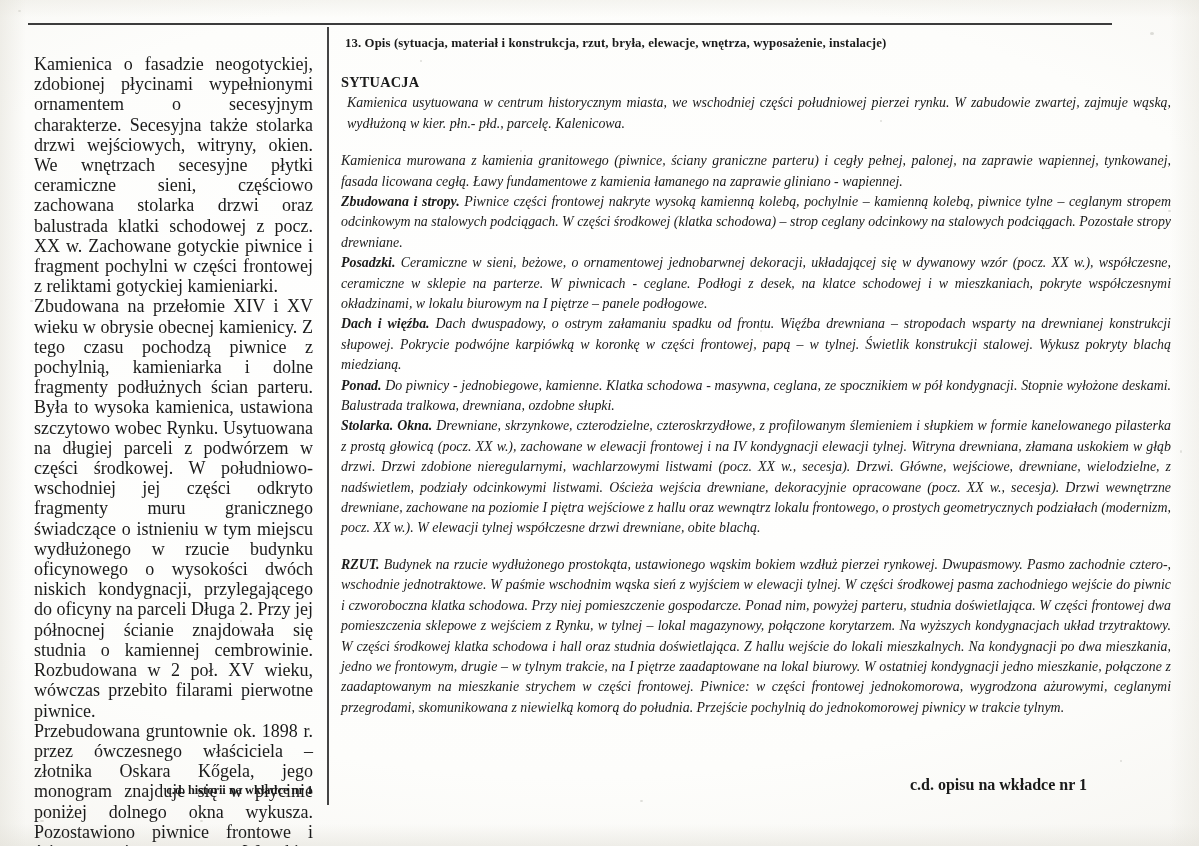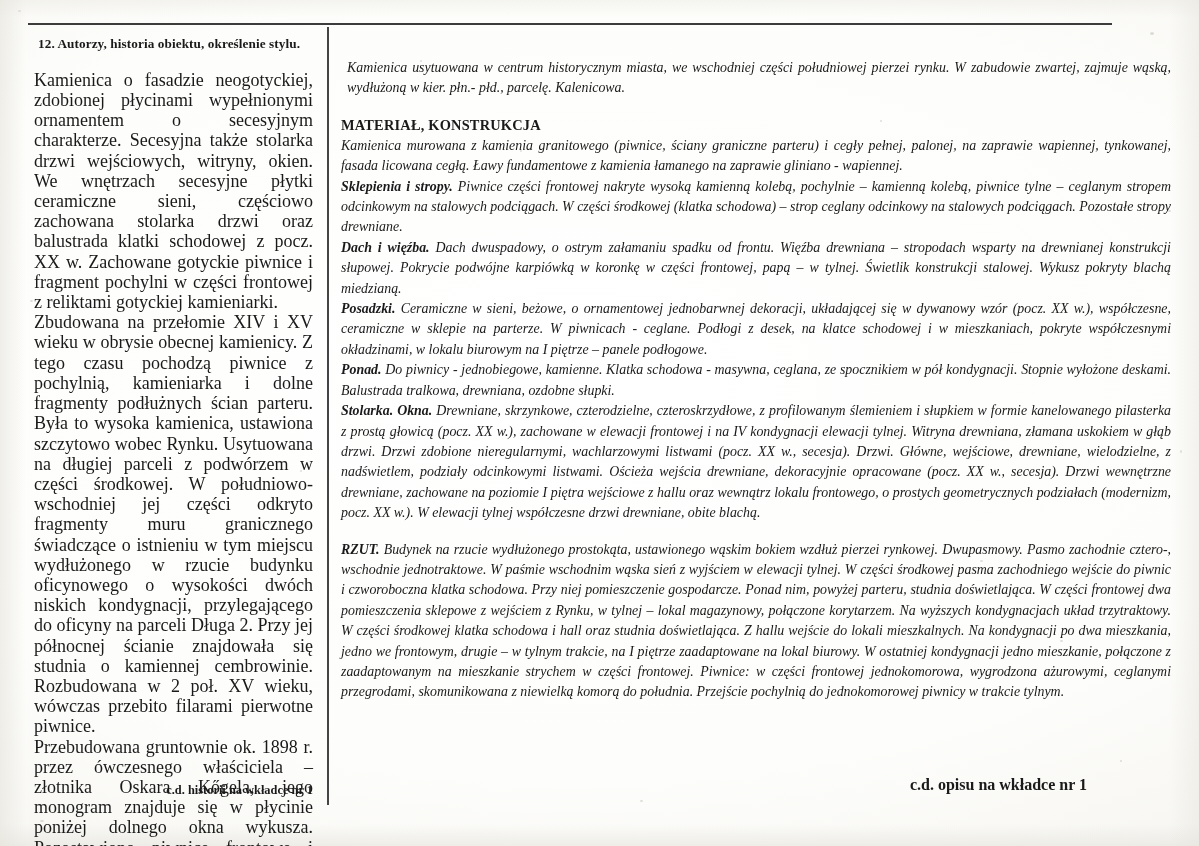--- a/index.html
+++ b/index.html
@@ -164,46 +164,46 @@
     <div class="speck" style="left: 1180px; top: 450px; width: 2px; height: 3px;"></div>
     <div class="speck" style="left: 420px; top: 60px; width: 2px; height: 2px;"></div>
     <div class="speck" style="left: 700px; top: 690px; width: 2px; height: 2px;"></div>
     <div class="speck" style="left: 200px; top: 820px; width: 3px; height: 2px;"></div>
   </div>
 
 <div id="top-rule"></div>
 <div id="column-divider"></div>
 
 <div id="col-left">
-  <div class="field-head">12. Autorzy, historia obiektu, określenie stylu.</div>
 
   <div class="hist-body">
     <p>Kamienica o fasadzie neogotyckiej, zdobionej płycinami wypełnionymi ornamentem o secesyjnym charakterze. Secesyjna także stolarka drzwi wejściowych, witryny, okien. We wnętrzach secesyjne płytki ceramiczne sieni, częściowo zachowana stolarka drzwi oraz balustrada klatki schodowej z pocz. XX w. Zachowane gotyckie piwnice i fragment pochylni w części frontowej z reliktami gotyckiej kamieniarki.</p>
     <p>Zbudowana na przełomie XIV i XV wieku w obrysie obecnej kamienicy. Z tego czasu pochodzą piwnice z pochylnią, kamieniarka i dolne fragmenty podłużnych ścian parteru. Była to wysoka kamienica, ustawiona szczytowo wobec Rynku. Usytuowana na długiej parceli z podwórzem w części środkowej. W południowo-wschodniej jej części odkryto fragmenty muru granicznego świadczące o istnieniu w tym miejscu wydłużonego w rzucie budynku oficynowego o wysokości dwóch niskich kondygnacji, przylegającego do oficyny na parceli Długa 2. Przy jej północnej ścianie znajdowała się studnia o kamiennej cembrowinie. Rozbudowana w 2 poł. XV wieku, wówczas przebito filarami pierwotne piwnice.</p>
     <p>Przebudowana gruntownie ok. 1898 r. przez ówczesnego właściciela – złotnika Oskara Kőgela, jego monogram znajduje się w płycinie poniżej dolnego okna wykusza. Pozostawiono piwnice frontowe i ściany graniczne parteru. W takim stanie zachowana do dnia dzisiejszego.</p>
   </div>
 </div>
 
 <div id="left-footer">c.d. historii na wkładce nr 1</div>
 
 <div id="col-right">
+  <div class="field-head">13. Opis (sytuacja, materiał i konstrukcja, rzut, bryła, elewacje, wnętrza, wyposażenie, instalacje)</div>
 
   <div class="sec" id="sec-sytuacja">
+    <div class="sec-title">SYTUACJA</div>
     <div class="sec-body" id="sytuacja-body">
       <p>Kamienica usytuowana w centrum historycznym miasta, we wschodniej części południowej pierzei rynku. W zabudowie zwartej, zajmuje wąską, wydłużoną w kier. płn.- płd., parcelę. Kalenicowa.</p>
     </div>
   </div>
 
   <div class="sec" id="sec-material">
-    <div class="sec-title">MATERIAŁ, KONSTRUKCJA</div>
     <div class="sec-body">
       <p><span class="lead"></span><span>Kamienica murowana z kamienia granitowego (piwnice, ściany graniczne parteru) i cegły pełnej, palonej, na zaprawie wapiennej, tynkowanej, fasada  licowana cegłą. Ławy fundamentowe z kamienia łamanego na zaprawie gliniano - wapiennej.</span></p>
-      <p><span class="lead">Sklepienia i stropy.</span><span> Piwnice części frontowej nakryte wysoką kamienną kolebą, pochylnie – kamienną kolebą, piwnice tylne – ceglanym stropem odcinkowym na stalowych podciągach. W części środkowej (klatka schodowa) – strop ceglany odcinkowy na stalowych podciągach. Pozostałe stropy drewniane.</span></p>
+      <p><span class="lead">Zbudowana i stropy.</span><span> Piwnice części frontowej nakryte wysoką kamienną kolebą, pochylnie – kamienną kolebą, piwnice tylne – ceglanym stropem odcinkowym na stalowych podciągach. W części środkowej (klatka schodowa) – strop ceglany odcinkowy na stalowych podciągach. Pozostałe stropy drewniane.</span></p>
+      <p><span class="lead">Posadzki.</span><span>  Ceramiczne w sieni, beżowe, o ornamentowej jednobarwnej dekoracji, układającej się w dywanowy wzór (pocz. XX w.), współczesne, ceramiczne w sklepie na parterze. W piwnicach - ceglane. Podłogi z desek, na klatce schodowej i w mieszkaniach, pokryte współczesnymi okładzinami, w lokalu biurowym na I piętrze – panele podłogowe.</span></p>
       <p><span class="lead">Dach i więźba.</span><span> Dach dwuspadowy, o ostrym załamaniu spadku od frontu. Więźba drewniana – stropodach wsparty na drewnianej konstrukcji słupowej. Pokrycie podwójne karpiówką w koronkę w części frontowej, papą – w tylnej. Świetlik konstrukcji stalowej. Wykusz pokryty blachą miedzianą.</span></p>
-      <p><span class="lead">Posadzki.</span><span>  Ceramiczne w sieni, beżowe, o ornamentowej jednobarwnej dekoracji, układającej się w dywanowy wzór (pocz. XX w.), współczesne, ceramiczne w sklepie na parterze. W piwnicach - ceglane. Podłogi z desek, na klatce schodowej i w mieszkaniach, pokryte współczesnymi okładzinami, w lokalu biurowym na I piętrze – panele podłogowe.</span></p>
       <p><span class="lead">Ponad.</span><span> Do piwnicy - jednobiegowe, kamienne. Klatka schodowa - masywna, ceglana, ze spocznikiem w pół kondygnacji. Stopnie wyłożone deskami. Balustrada tralkowa, drewniana, ozdobne słupki.</span></p>
       <p><span class="lead">Stolarka. Okna.</span><span> Drewniane, skrzynkowe, czterodzielne, czteroskrzydłowe, z profilowanym ślemieniem i słupkiem w formie kanelowanego pilasterka z prostą głowicą (pocz. XX w.), zachowane w elewacji frontowej i na IV kondygnacji elewacji tylnej. Witryna drewniana, złamana uskokiem w głąb drzwi. Drzwi zdobione nieregularnymi, wachlarzowymi listwami (pocz. XX w., secesja). Drzwi. Główne, wejściowe, drewniane, wielodzielne, z nadświetlem, podziały odcinkowymi listwami. Ościeża wejścia drewniane, dekoracyjnie opracowane (pocz. XX w., secesja). Drzwi wewnętrzne drewniane, zachowane na poziomie I piętra wejściowe z hallu oraz wewnątrz lokalu frontowego, o prostych geometrycznych podziałach (modernizm, pocz. XX w.). W elewacji tylnej współczesne drzwi drewniane, obite blachą.</span></p>
     </div>
   </div>
 
   <div class="sec" id="sec-rzut">
     <div class="sec-body">
       <p><span class="lead">RZUT.</span><span>  Budynek na rzucie wydłużonego prostokąta, ustawionego wąskim bokiem wzdłuż pierzei rynkowej.  Dwupasmowy. Pasmo zachodnie cztero-, wschodnie jednotraktowe. W paśmie wschodnim wąska sień z wyjściem w elewacji tylnej. W części środkowej pasma zachodniego wejście do piwnic i czworoboczna klatka schodowa. Przy niej pomieszczenie gospodarcze. Ponad nim, powyżej parteru, studnia doświetlająca. W części frontowej dwa pomieszczenia sklepowe z wejściem z Rynku, w tylnej – lokal magazynowy, połączone korytarzem. Na wyższych kondygnacjach układ trzytraktowy. W części środkowej klatka schodowa i hall oraz studnia doświetlająca. Z hallu wejście do lokali mieszkalnych. Na kondygnacji po dwa mieszkania, jedno we frontowym, drugie – w tylnym trakcie, na I piętrze zaadaptowane na lokal biurowy. W ostatniej kondygnacji jedno mieszkanie, połączone z zaadaptowanym na mieszkanie strychem w części frontowej. Piwnice: w części frontowej jednokomorowa, wygrodzona ażurowymi, ceglanymi przegrodami, skomunikowana z niewielką komorą do południa. Przejście pochylnią do jednokomorowej piwnicy w trakcie tylnym.</span></p>
     </div>
   </div>

